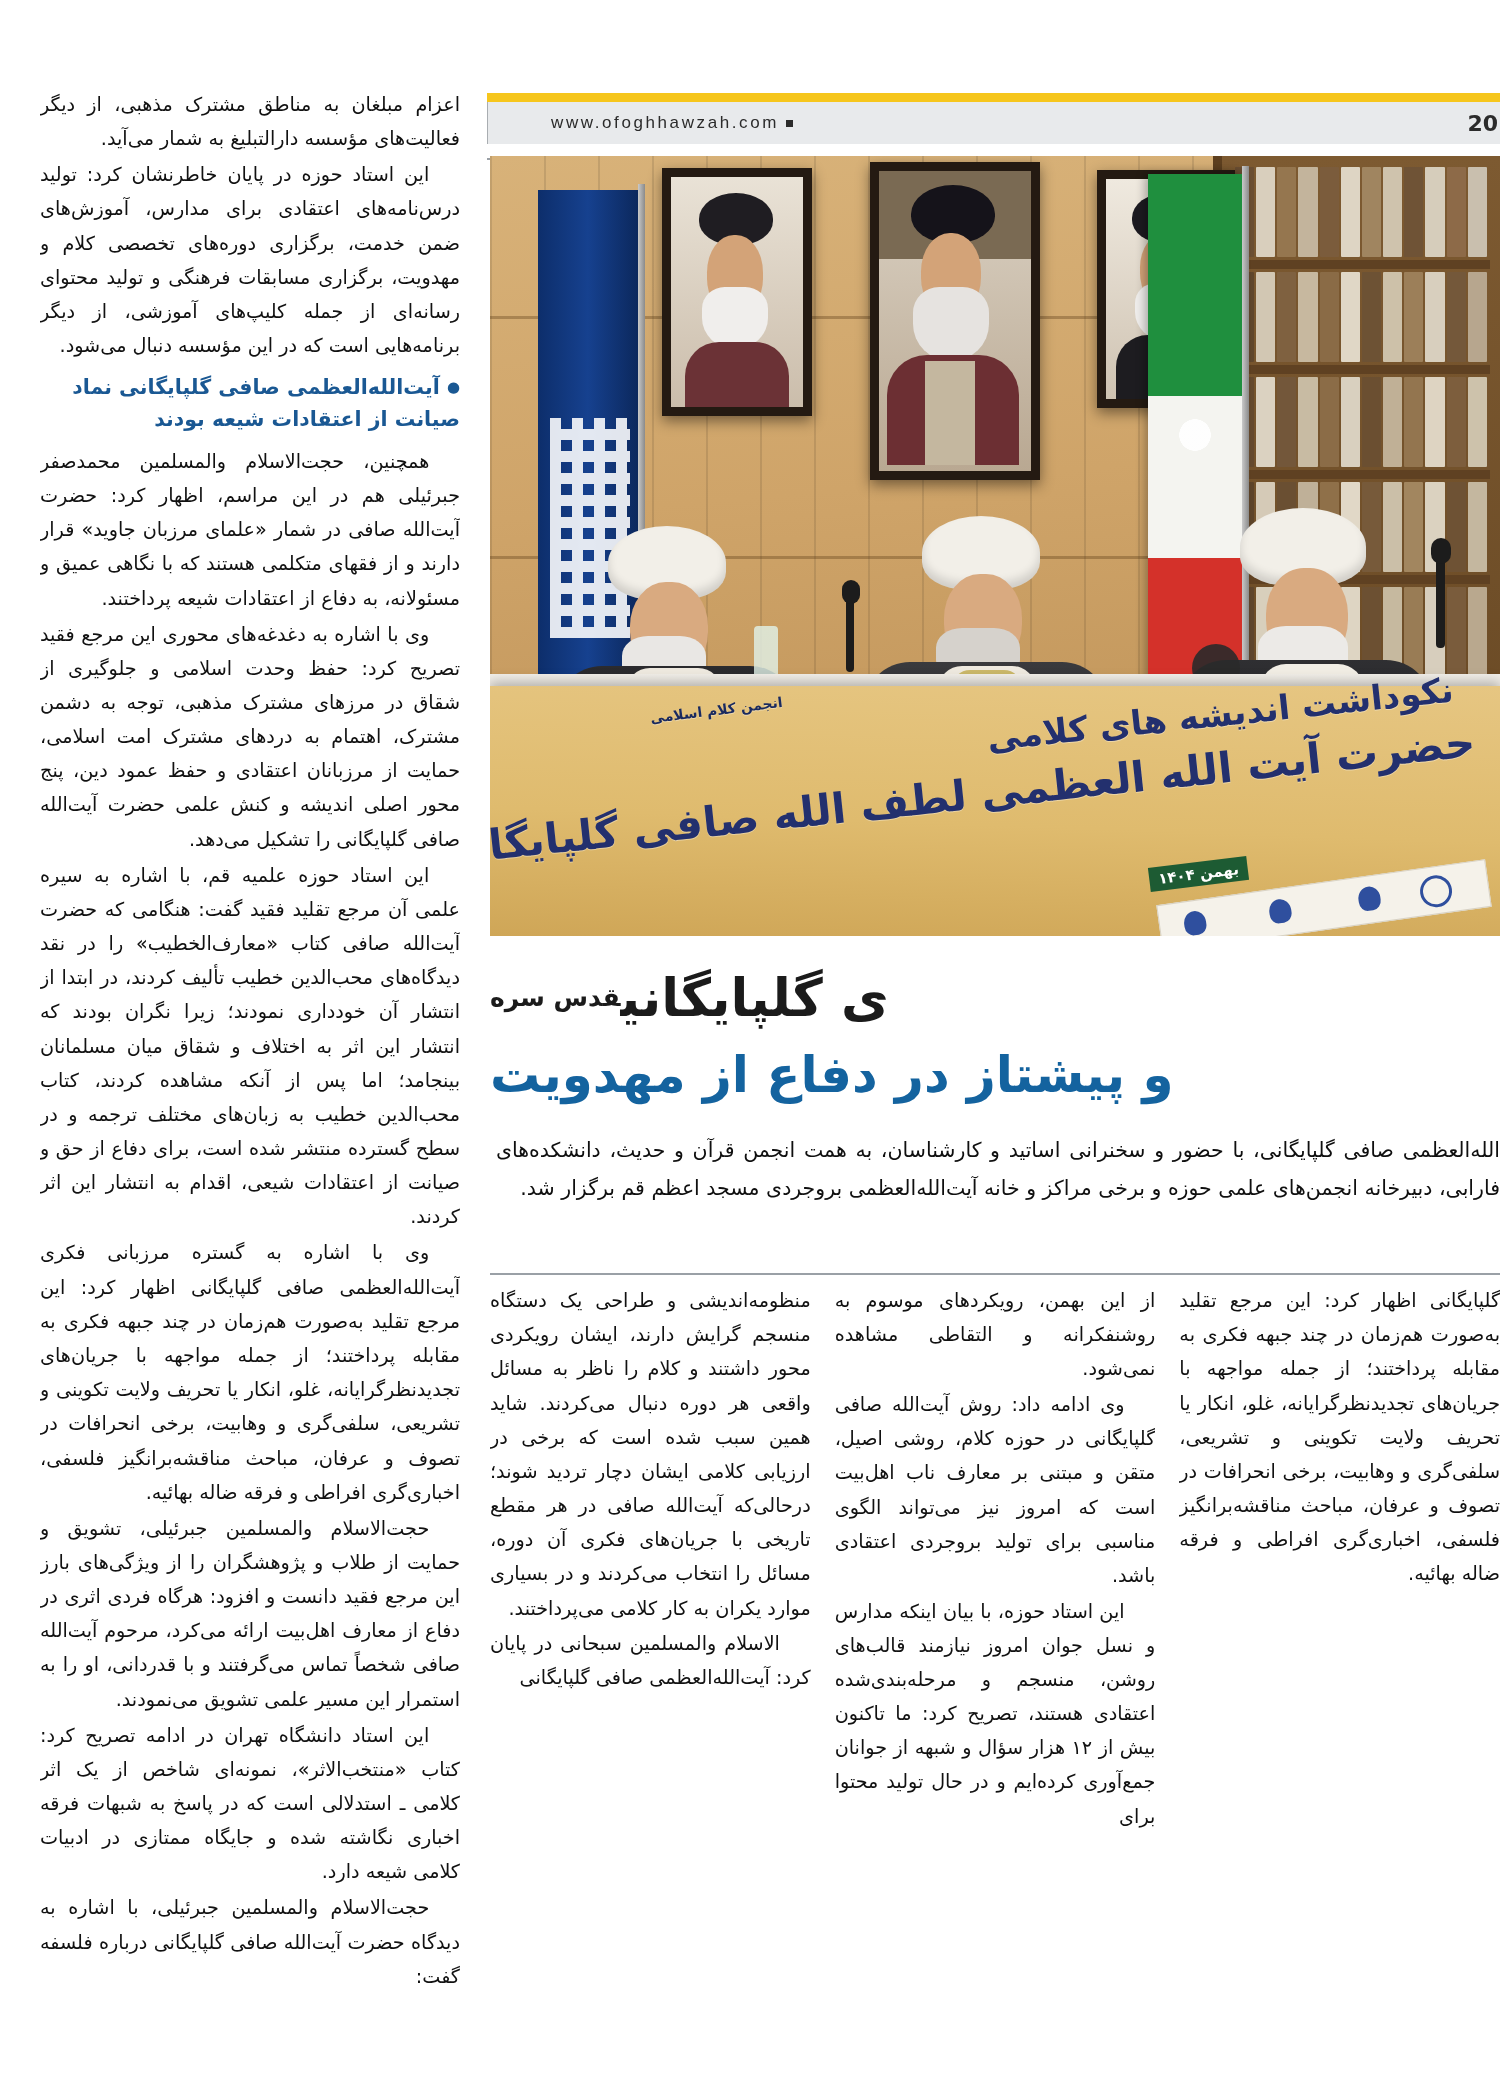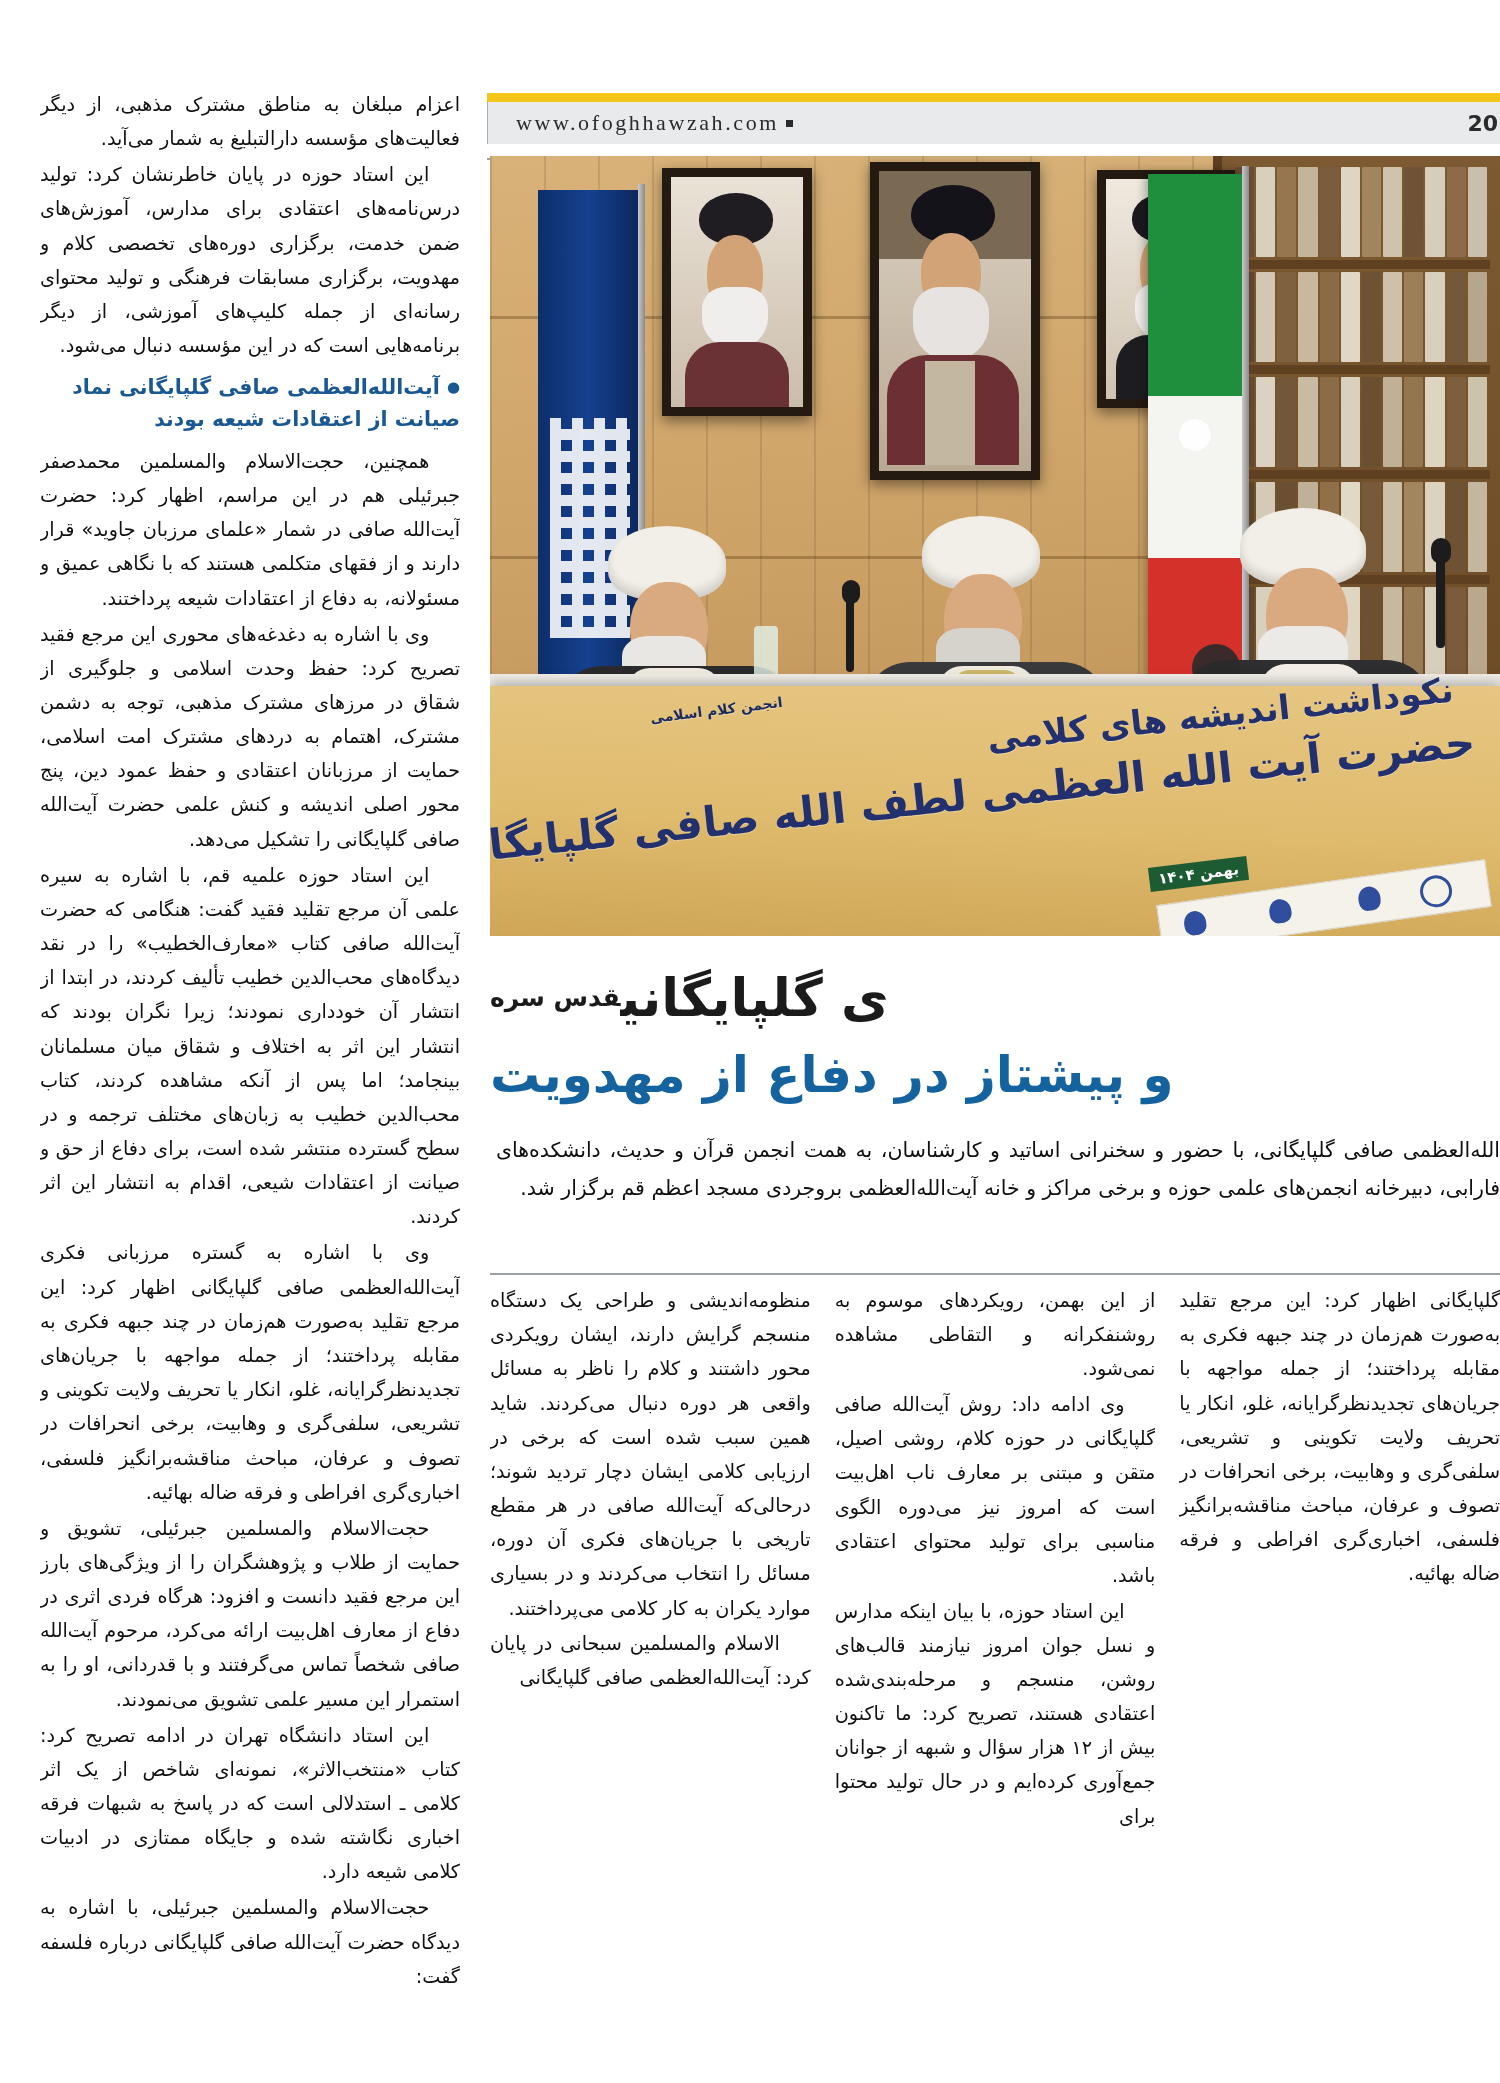--- a/index.html
+++ b/index.html
@@ -34,22 +34,22 @@
   .hdr{position:absolute;left:0;top:0;width:1013px;height:60px;}
   .hdr .goldbar{position:absolute;left:0;top:5px;width:1013px;height:9px;background:#f6c61c;}
   .hdr .graybar{position:absolute;left:0;top:14px;width:1013px;height:42px;background:#e8eaec;}
   .hdr .urlbox{
     position:absolute;left:0;top:14px;width:315px;height:42px;
     display:flex;align-items:center;padding-right:9px;box-sizing:border-box;
     border-left:1.5px solid #a9adb1;
   }
   .hdr .sqr{width:7px;height:7px;background:#2b2b2b;margin-left:7px;flex:0 0 auto;}
   .hdr .url{
-    direction:ltr;font-family:Liberation Serif, serif;
-    font-size:22px;letter-spacing:2.6px;color:#2b2b2b;white-space:nowrap;
+    direction:ltr;font-family:Liberation Sans, sans-serif;
+    font-size:17px;letter-spacing:2.6px;color:#2b2b2b;white-space:nowrap;
   }
   .hdr .pageno{
     position:absolute;right:2px;top:14px;height:42px;display:flex;align-items:center;
     font-family:"DejaVu Sans",sans-serif;font-weight:bold;font-size:22px;color:#2b2b2b;
     letter-spacing:0px;
   }
   .hdr .rule-l{position:absolute;left:0;top:70px;width:425px;height:2px;background:#9aa0a6;}
   .hdr .rule-r{position:absolute;left:437px;top:70px;width:576px;height:2px;background:#9aa0a6;}
 
   
@@ -390,21 +390,21 @@
 
     <div class="sep"></div>
 
     <div class="tri">
       <div class="col">
         <p class="noind">منظومه‌اندیشی و طراحی یک دستگاه منسجم گرایش دارند، ایشان رویکردی محور داشتند و کلام را ناظر به مسائل واقعی هر دوره دنبال می‌کردند. شاید همین سبب شده است که برخی در ارزیابی کلامی ایشان دچار تردید شوند؛ درحالی‌که آیت‌الله صافی در هر مقطع تاریخی با جریان‌های فکری آن دوره، مسائل را انتخاب می‌کردند و در بسیاری موارد یکران به کار کلامی می‌پرداختند.</p>
         <p>الاسلام والمسلمین سبحانی در پایان کرد: آیت‌الله‌العظمی صافی گلپایگانی</p>
       </div>
       <div class="col">
         <p class="noind">از این بهمن، رویکردهای موسوم به روشنفکرانه و التقاطی مشاهده نمی‌شود.</p>
-        <p>وی ادامه داد: روش آیت‌الله صافی گلپایگانی در حوزه کلام، روشی اصیل، متقن و مبتنی بر معارف ناب اهل‌بیت است که امروز نیز می‌دوره الگوی مناسبی برای تولید محتوای اعتقادی باشد.</p>
+        <p>وی ادامه داد: روش آیت‌الله صافی گلپایگانی در حوزه کلام، روشی اصیل، متقن و مبتنی بر معارف ناب اهل‌بیت است که امروز نیز می‌تواند الگوی مناسبی برای تولید بروجردی اعتقادی باشد.</p>
         <p>این استاد حوزه، با بیان اینکه مدارس و نسل جوان امروز نیازمند قالب‌های روشن، منسجم و مرحله‌بندی‌شده اعتقادی هستند، تصریح کرد: ما تاکنون بیش از ۱۲ هزار سؤال و شبهه از جوانان جمع‌آوری کرده‌ایم و در حال تولید محتوا برای</p>
       </div>
       <div class="col">
         <p class="noind">گلپایگانی اظهار کرد: این مرجع تقلید به‌صورت هم‌زمان در چند جبهه فکری به مقابله پرداختند؛ از جمله مواجهه با جریان‌های تجدیدنظرگرایانه، غلو، انکار یا تحریف ولایت تکوینی و تشریعی، سلفی‌گری و وهابیت، برخی انحرافات در تصوف و عرفان، مباحث مناقشه‌برانگیز فلسفی، اخباری‌گری افراطی و فرقه ضاله بهائیه.</p>
       </div>
     </div>
 
   </div>
 </div>
 

